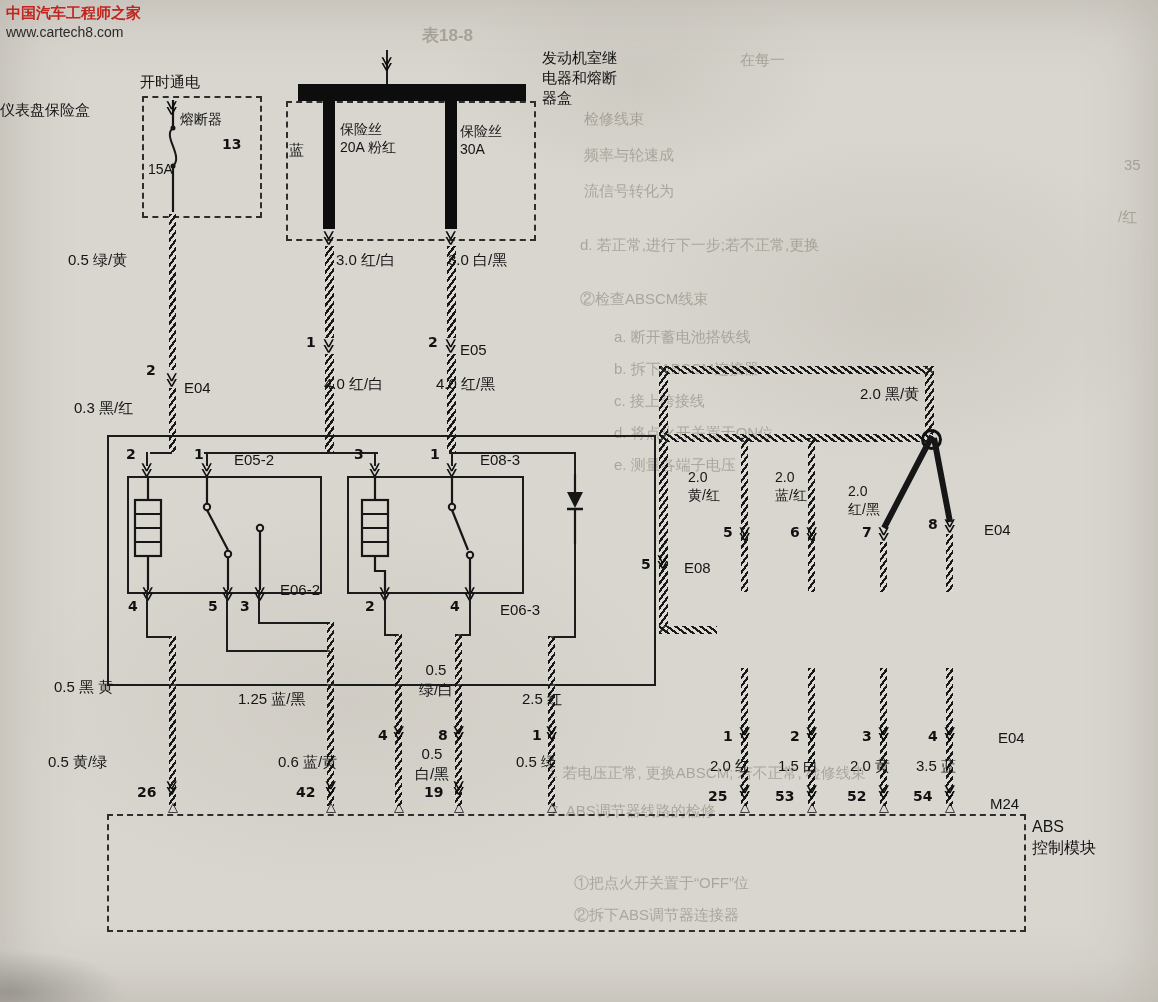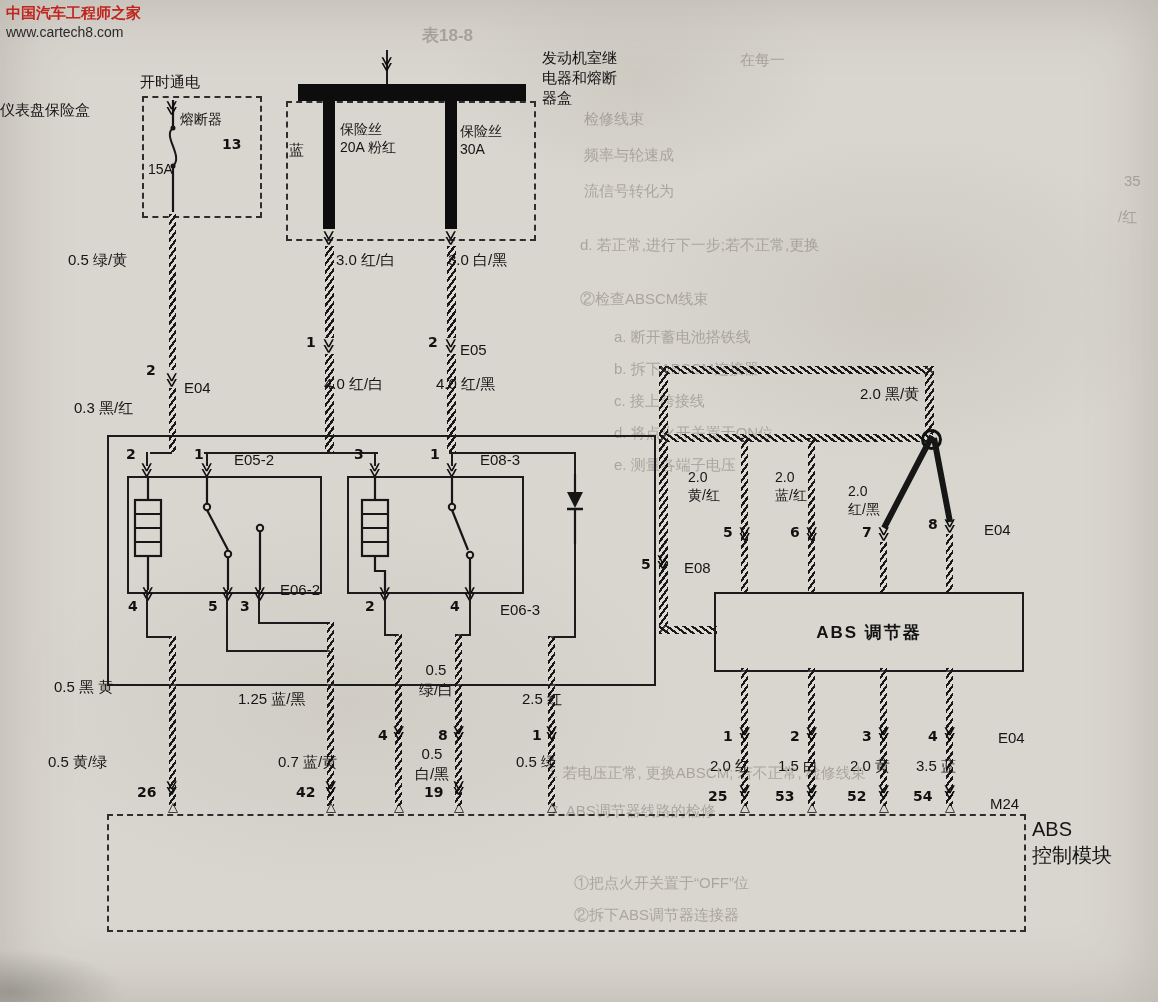--- a/index.html
+++ b/index.html
@@ -48,21 +48,21 @@
   <span class="bt" style="left:580px;top:290px">②检查ABSCM线束</span>
   <span class="bt" style="left:614px;top:328px">a. 断开蓄电池搭铁线</span>
   <span class="bt" style="left:614px;top:360px">b. 拆下ABSCM连接器</span>
   <span class="bt" style="left:614px;top:392px">c. 接上跨接线</span>
   <span class="bt" style="left:614px;top:424px">d. 将点火开关置于ON位</span>
   <span class="bt" style="left:614px;top:456px">e. 测量各端子电压</span>
   <span class="bt" style="left:550px;top:764px">f. 若电压正常, 更换ABSCM; 若不正常, 检修线束</span>
   <span class="bt" style="left:550px;top:802px">7. ABS调节器线路的检修</span>
   <span class="bt" style="left:574px;top:874px">①把点火开关置于“OFF”位</span>
   <span class="bt" style="left:574px;top:906px">②拆下ABS调节器连接器</span>
-  <span class="bt" style="left:1124px;top:172px">35</span>
+  <span class="bt" style="left:1124px;top:156px">35</span>
   <span class="bt" style="left:1118px;top:208px">/红</span>
 
   <div class="wm1" style="left:6px;top:4px">中国汽车工程师之家</div>
   <div class="wm2" style="left:6px;top:24px">www.cartech8.com</div>
 
   <div class="t" style="left:0px;top:100px">仪表盘保险盒</div>
   <div class="t" style="left:140px;top:72px">开时通电</div>
   <div class="db" style="left:142px;top:96px;width:116px;height:118px"></div>
   <svg class="a" style="left:158px;top:100px" width="30" height="112" viewBox="0 0 30 112">
     <path d="M15 0 V28 M15 66 V112" stroke="#161616" stroke-width="2.2" fill="none"></path>
@@ -195,21 +195,21 @@
   <div class="t ct" style="left:414px;top:660px;width:44px">0.5
 绿/白</div>
   <div class="t" style="left:522px;top:689px">2.5 红</div>
   <div class="num" style="left:378px;top:727px">4</div>
   <span class="ch" style="left:391px;top:725px">≫</span>
   <div class="num" style="left:438px;top:727px">8</div>
   <span class="ch" style="left:451px;top:725px">≫</span>
   <div class="num" style="left:532px;top:727px">1</div>
   <span class="ch" style="left:544px;top:725px">≫</span>
   <div class="t" style="left:48px;top:752px">0.5 黄/绿</div>
-  <div class="t" style="left:278px;top:752px">0.7 蓝/黄</div>
+  <div class="t" style="left:278px;top:752px">0.6 蓝/黄</div>
   <div class="t ct" style="left:412px;top:744px;width:40px">0.5
 白/黑</div>
   <div class="t" style="left:516px;top:752px">0.5 绿</div>
   <div class="num" style="left:137px;top:784px">26</div>
   <span class="ch" style="left:164px;top:780px">≫</span>
   <div class="num" style="left:296px;top:784px">42</div>
   <span class="ch" style="left:323px;top:780px">≫</span>
   <div class="num" style="left:424px;top:784px">19</div>
   <span class="ch" style="left:451px;top:780px">≫</span>
 
@@ -240,23 +240,20 @@
   <div class="num" style="left:723px;top:524px">5</div>
   <span class="ch" style="left:737px;top:526px">≫</span>
   <div class="num" style="left:790px;top:524px">6</div>
   <span class="ch" style="left:804px;top:526px">≫</span>
   <div class="num" style="left:862px;top:524px">7</div>
   <span class="ch" style="left:876px;top:526px">≫</span>
   <div class="num" style="left:928px;top:516px">8</div>
   <span class="ch" style="left:942px;top:518px">≫</span>
   <div class="t" style="left:984px;top:520px">E04</div>
 
-  <div class="sb regbox" style="left:714px;top:592px;width:306px;height:76px">
-    <span>ABS 调节器</span>
-  </div>
 
   <div class="wv" style="left:741px;top:668px;height:138px"></div>
   <div class="wv" style="left:808px;top:668px;height:138px"></div>
   <div class="wv" style="left:880px;top:668px;height:138px"></div>
   <div class="wv" style="left:946px;top:668px;height:138px"></div>
   <div class="num" style="left:723px;top:728px">1</div>
   <span class="ch" style="left:737px;top:726px">≫</span>
   <div class="num" style="left:790px;top:728px">2</div>
   <span class="ch" style="left:804px;top:726px">≫</span>
   <div class="num" style="left:862px;top:728px">3</div>
@@ -282,17 +279,17 @@
   <span class="tri" style="left:324px;top:799px">△</span>
   <span class="tri" style="left:392px;top:799px">△</span>
   <span class="tri" style="left:452px;top:799px">△</span>
   <span class="tri" style="left:545px;top:799px">△</span>
   <span class="tri" style="left:738px;top:799px">△</span>
   <span class="tri" style="left:805px;top:799px">△</span>
   <span class="tri" style="left:877px;top:799px">△</span>
   <span class="tri" style="left:943px;top:799px">△</span>
 
   <div class="db" style="left:107px;top:814px;width:915px;height:114px"></div>
-  <div class="t" style="left:1032px;top:816px;font-size:20px">ABS
+  <div class="t" style="left:1032px;top:816px;font-size:16px">ABS
 控制模块</div>
 
 
 </div>
 
 </body></html>

